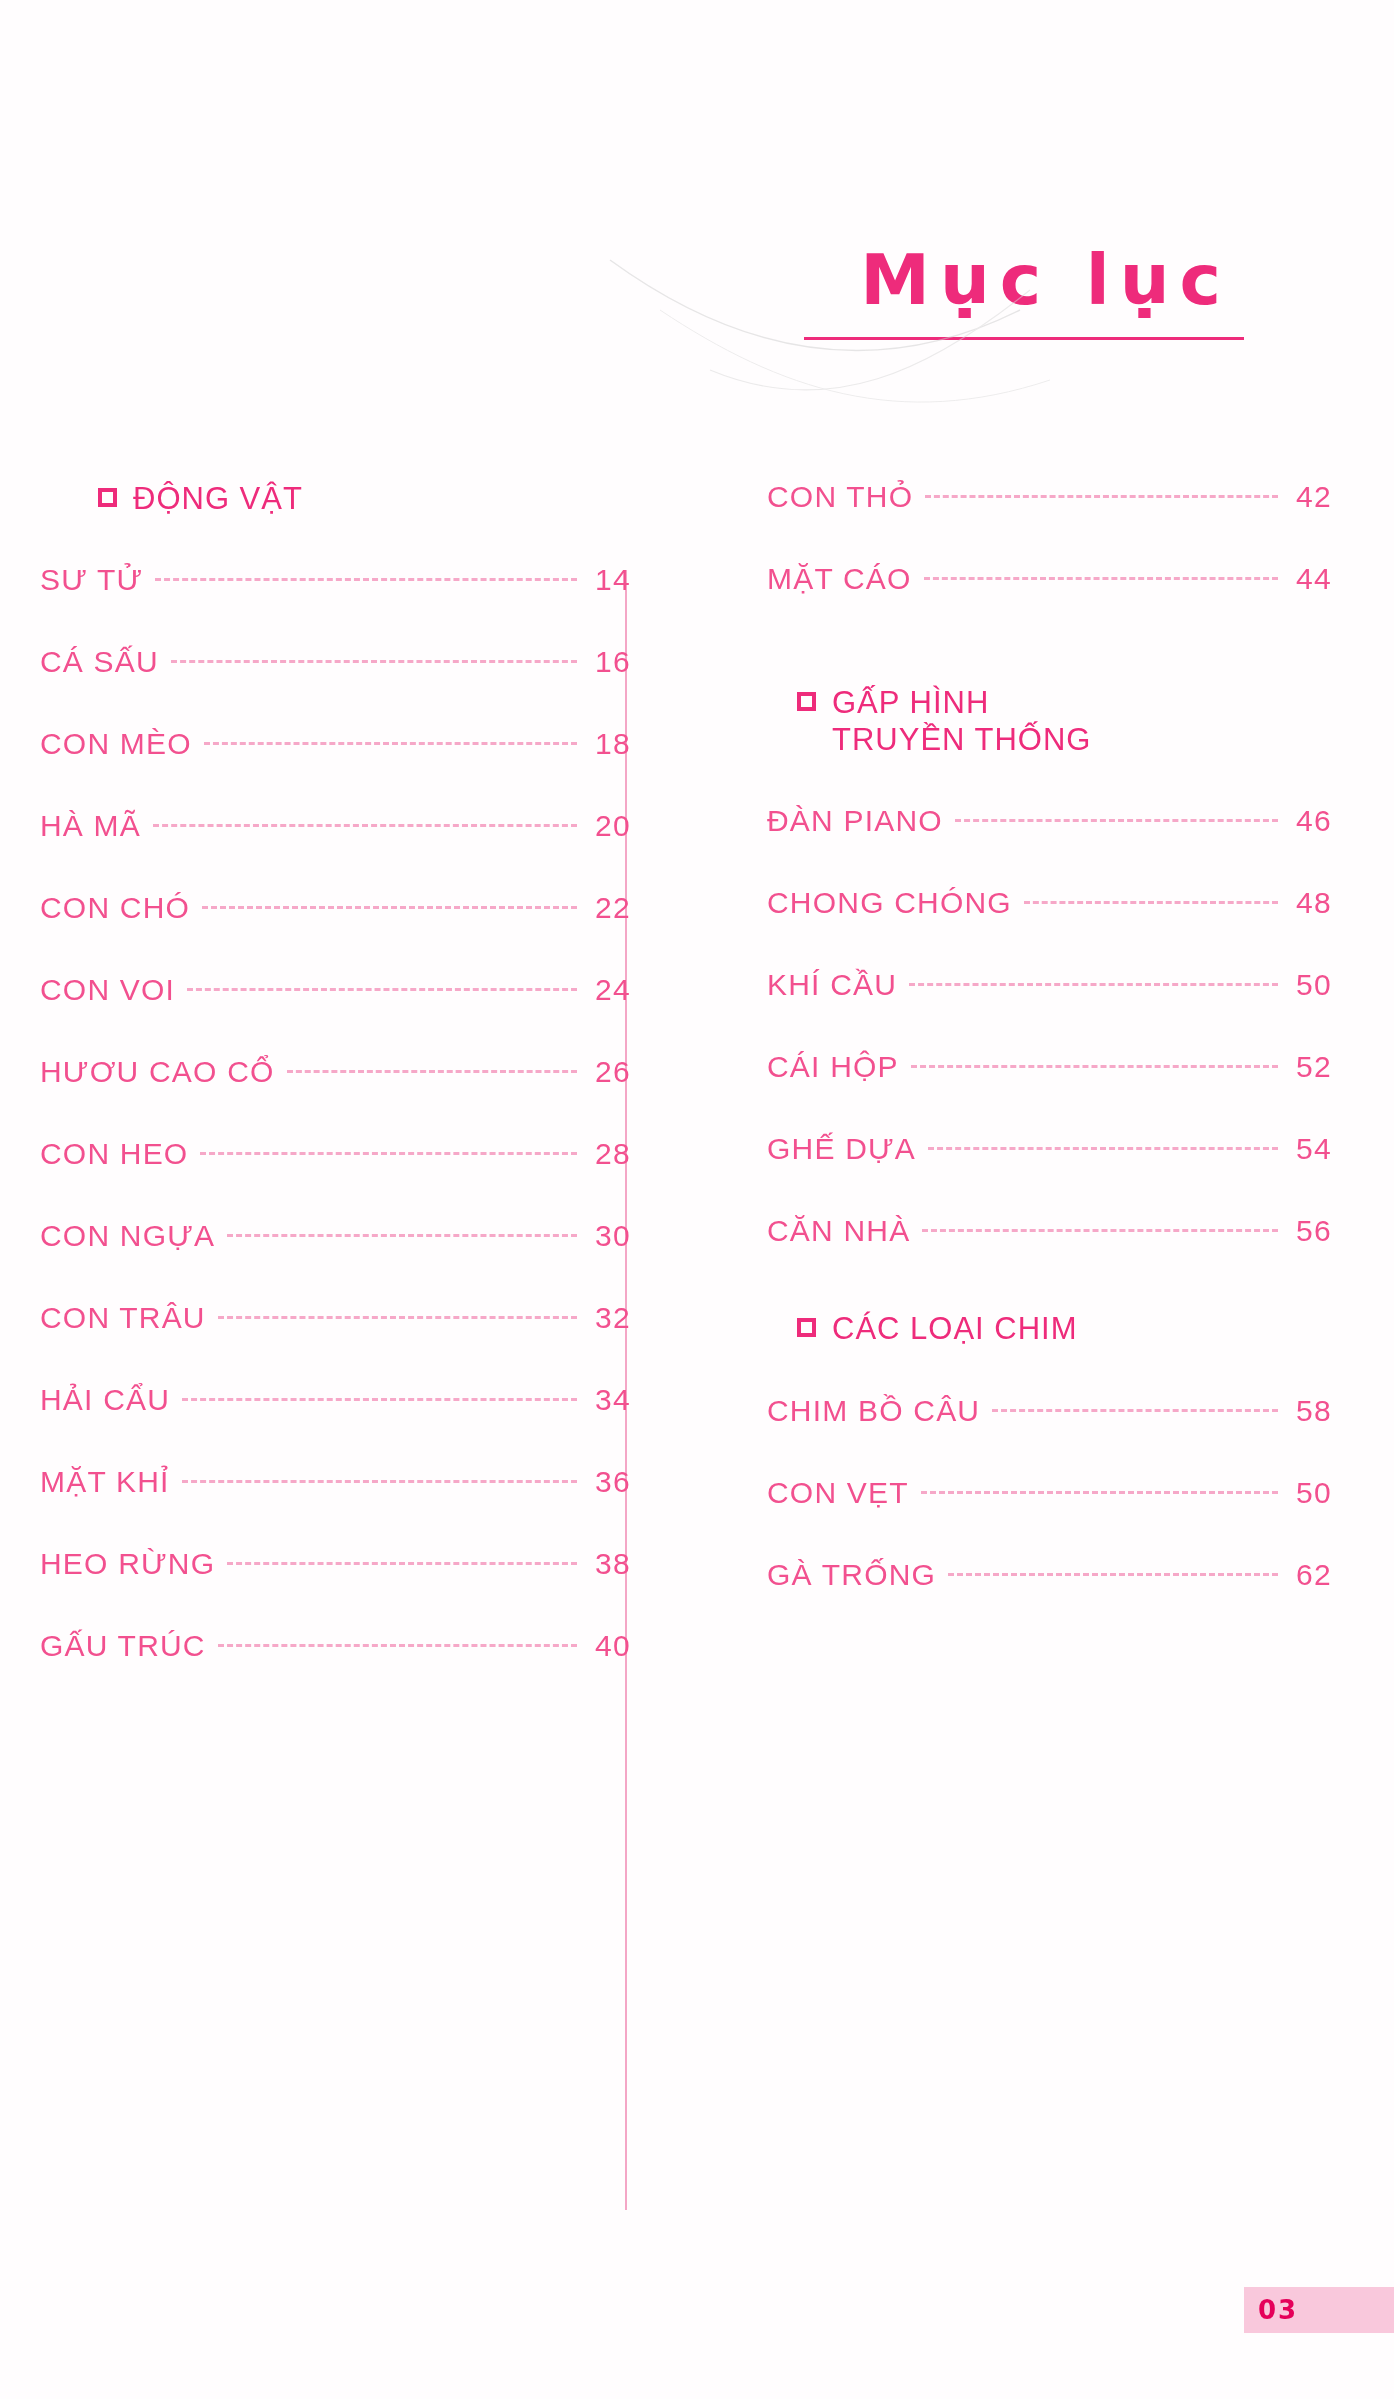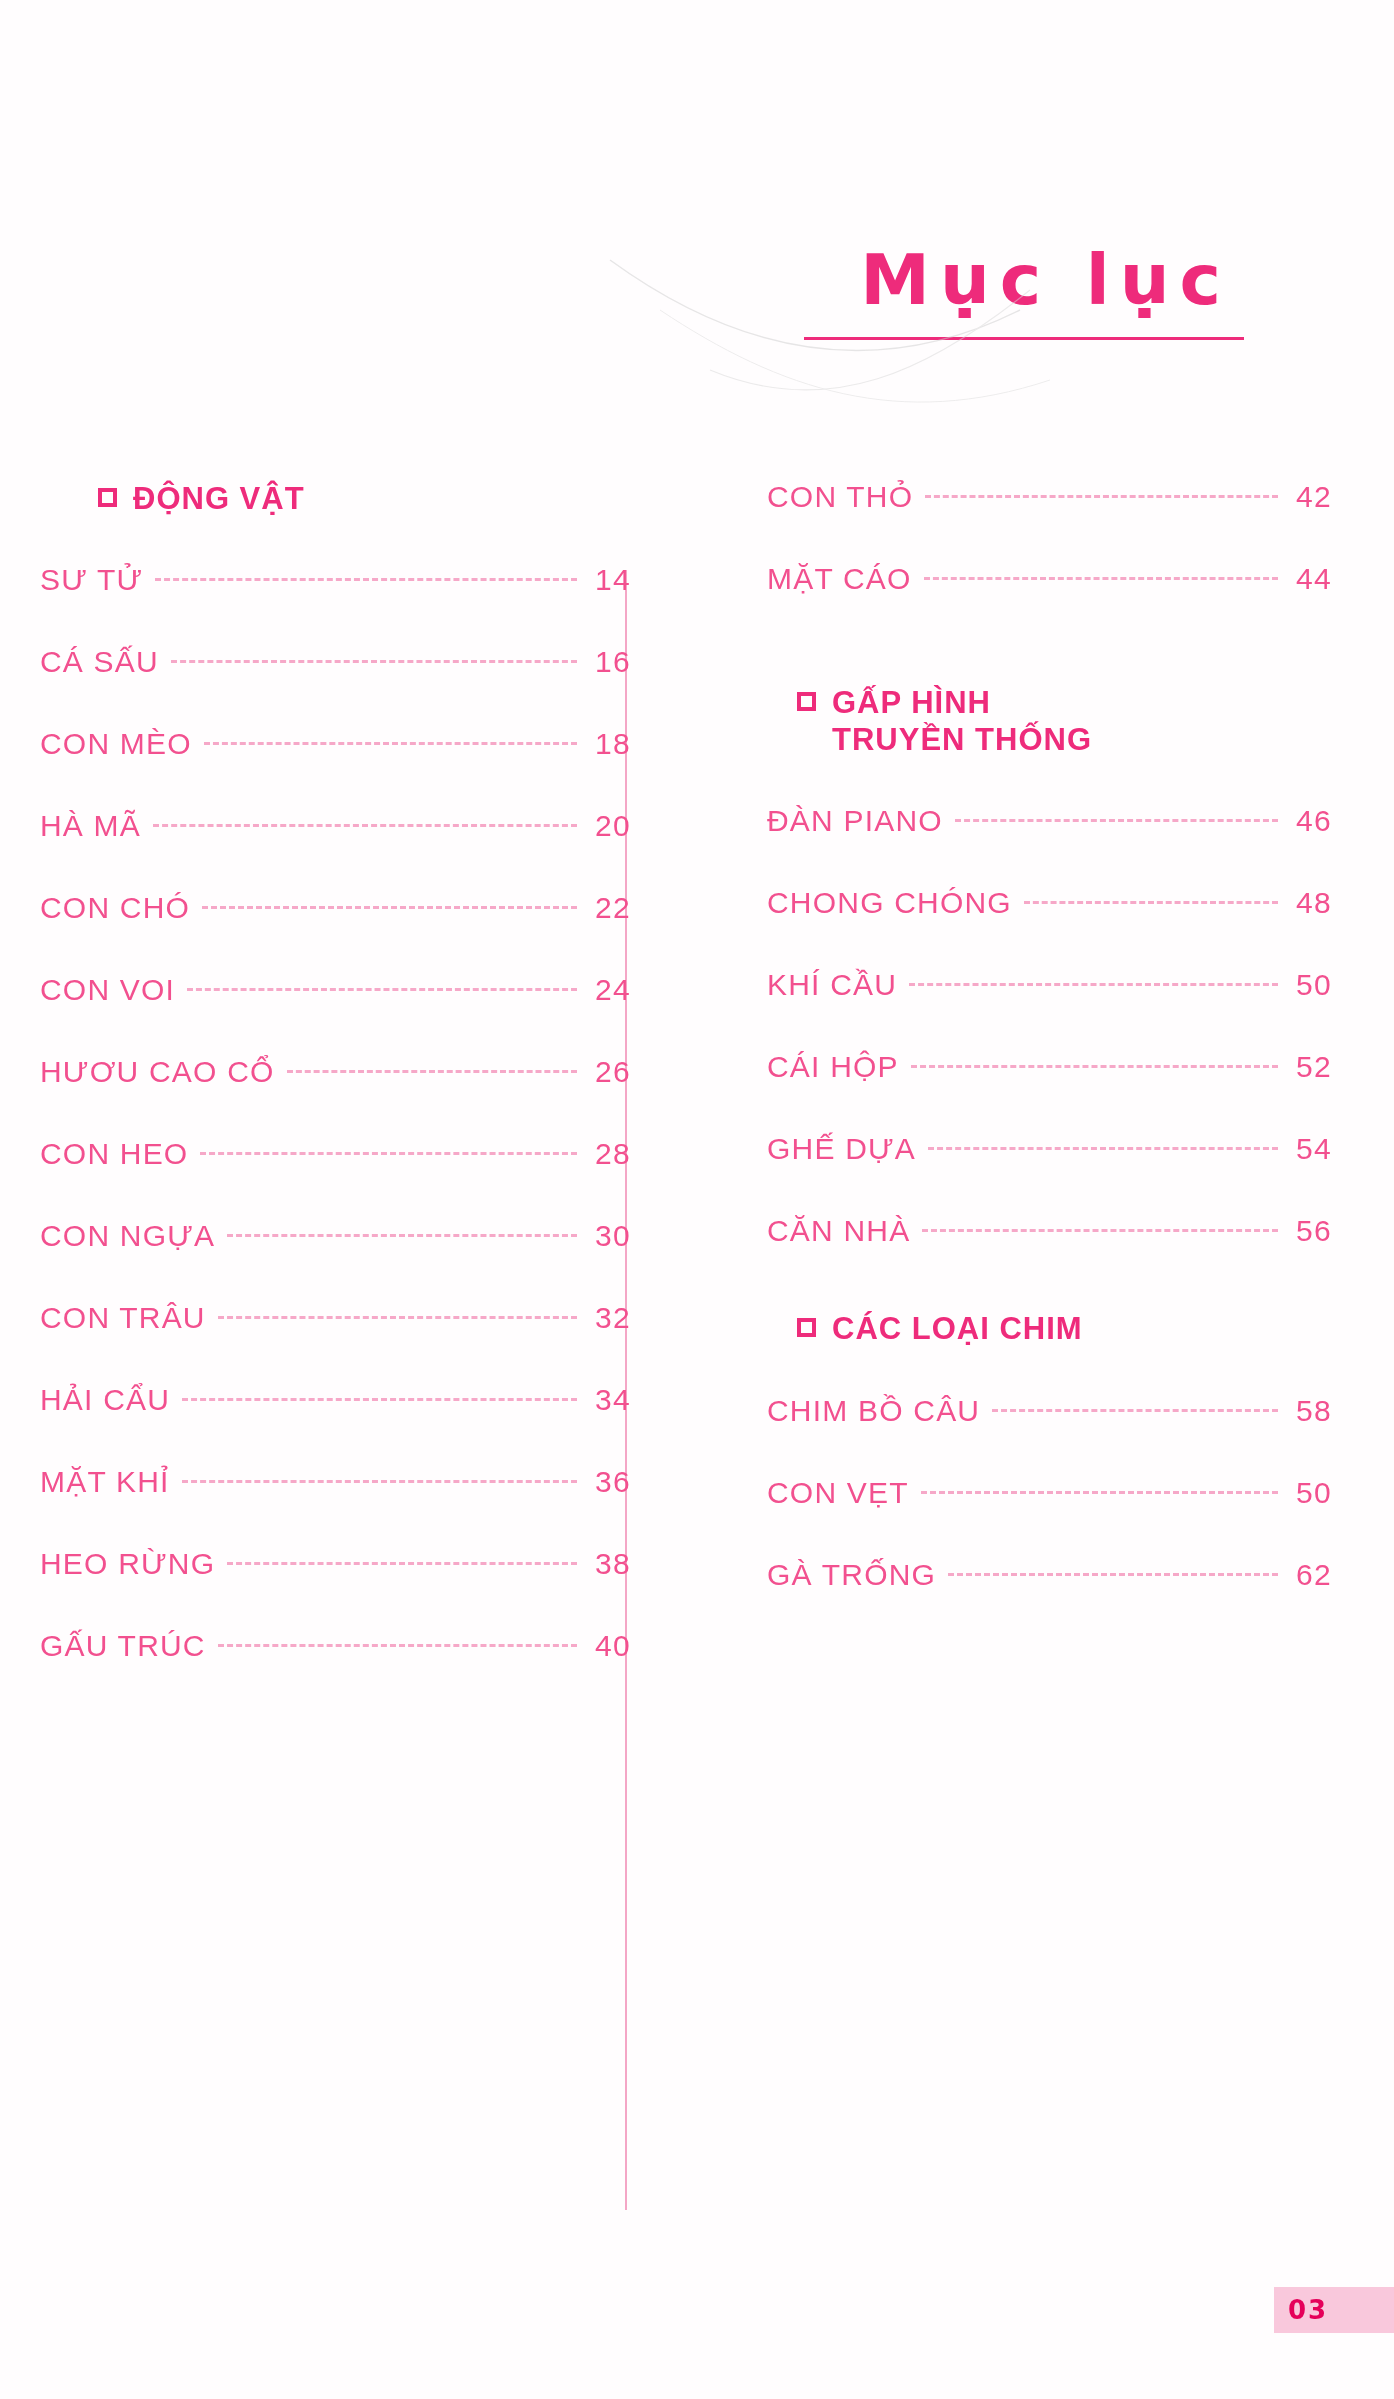--- a/index.html
+++ b/index.html
@@ -80,21 +80,21 @@
     height: 1640px;
     background: #f4a6c6;
   }
 
   
   .section-head {
     display: flex;
     align-items: flex-start;
     gap: 16px;
     color: #ee2b7b;
-    font-weight: 700;
+    font-weight: 400;
     font-size: 31px;
     letter-spacing: 1px;
     margin: 0 0 46px 0;
     padding-left: 58px;
   }
   .section-head.indent-r { padding-left: 30px; }
   .sq {
     display: inline-block;
     width: 19px;
     height: 19px;
@@ -131,21 +131,21 @@
     width: 48px;
     text-align: center;
     color: #f2508f;
   }
 
   
   .footer {
     position: absolute;
     right: 0;
     bottom: 66px;
-    width: 120px;
+    width: 150px;
     height: 46px;
     background: #f9c8dc;
     display: flex;
     align-items: center;
   }
   .footer .num {
     font-family: "DejaVu Sans", sans-serif;
     font-weight: 700;
     font-size: 26px;
     letter-spacing: 2px;

